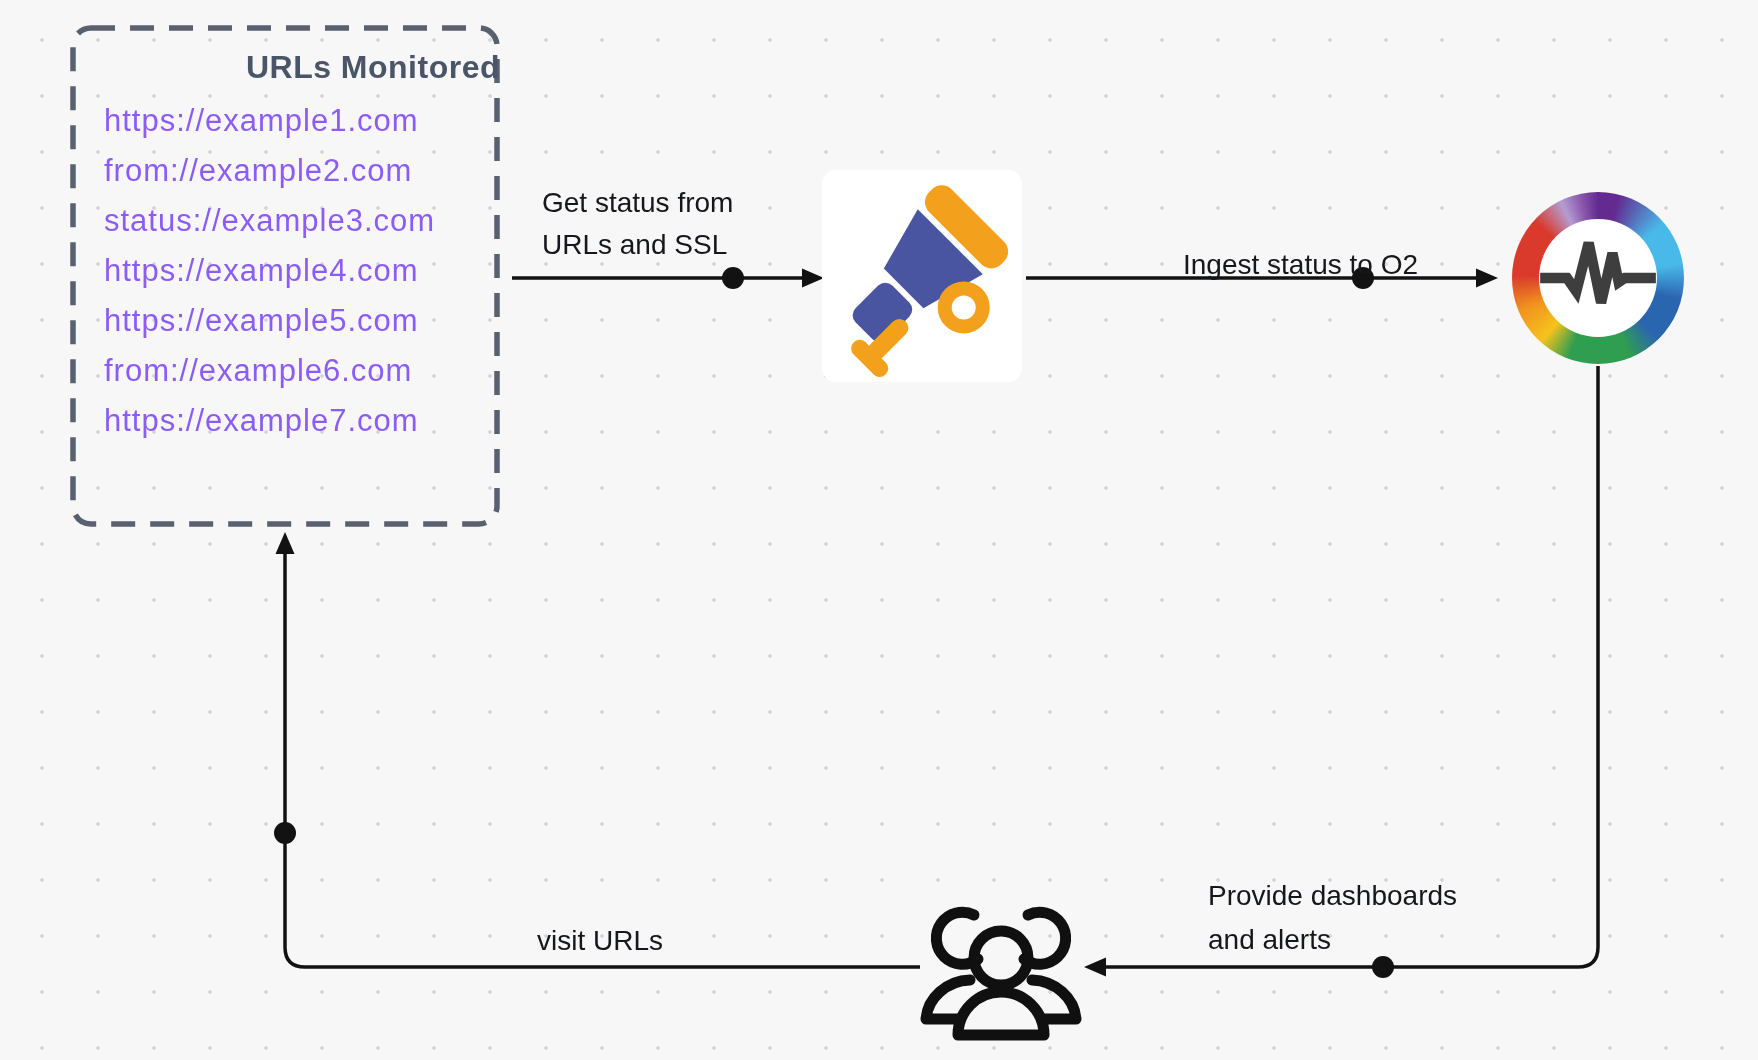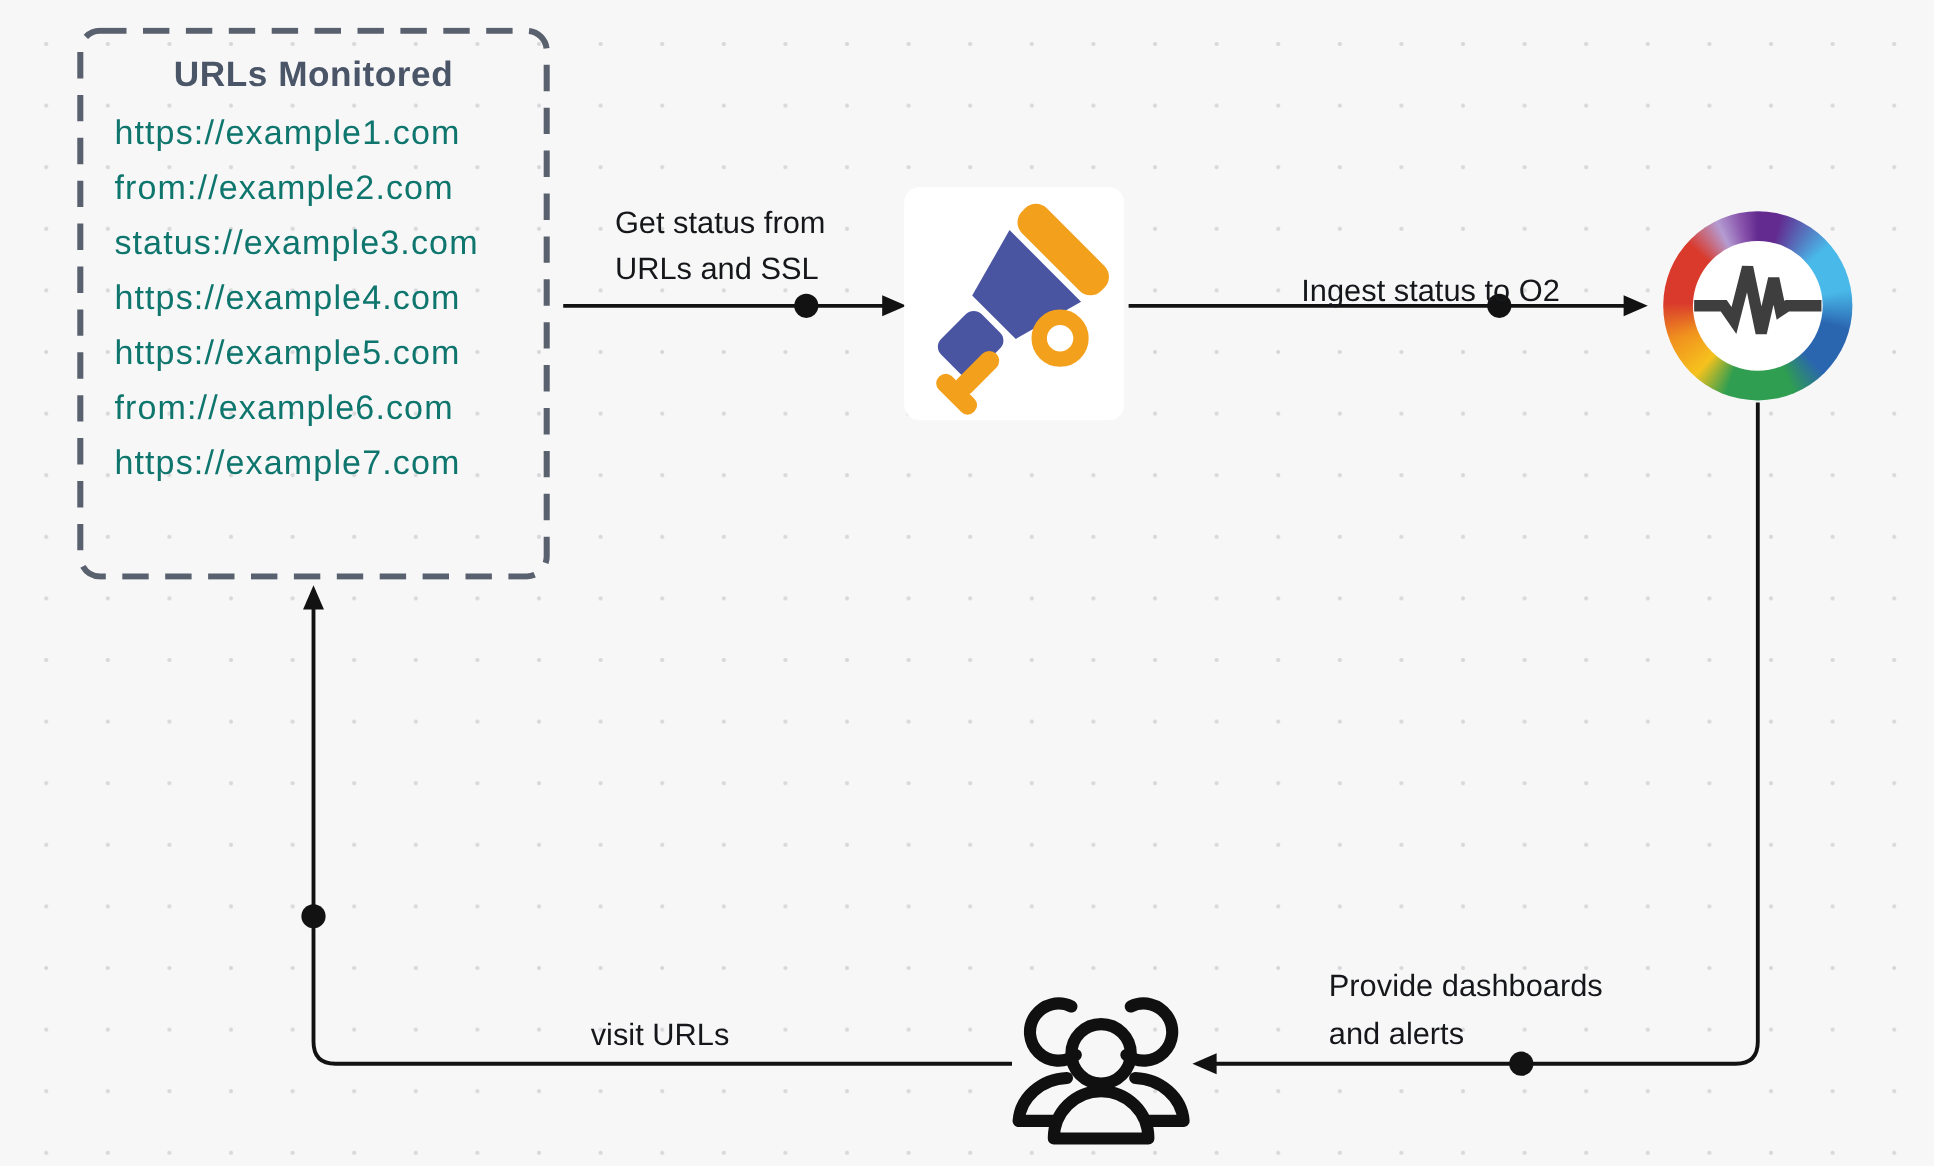--- a/index.html
+++ b/index.html
@@ -9,28 +9,28 @@
     background-image:radial-gradient(circle,#d9d9dc 1.6px,transparent 2.1px);
     background-size:56px 56px;background-position:14px 12px;
     font-family:"Liberation Sans","DejaVu Sans",sans-serif;
     color:#15171a;
   }
   .abs{position:absolute;}
   
   #url-box{left:70px;top:25px;width:430px;height:502px;}
   #url-box svg{position:absolute;left:0;top:0;}
   .box-title{
-    position:absolute;left:0;top:24px;width:100%;text-align:center;
+    position:absolute;left:0;top:24px;width:100%;text-align:right;
     font-size:32px;font-weight:700;letter-spacing:.5px;color:#4a5568;
   }
   .url-list{position:absolute;left:34px;top:71px;right:8px;}
-  .url-item{height:50px;line-height:50px;font-size:31px;letter-spacing:1px;color:#0f766e;white-space:nowrap;}
+  .url-item{height:50px;line-height:50px;font-size:31px;letter-spacing:1px;color:#8b5cf6;white-space:nowrap;}
   
   .edge-label{position:absolute;font-size:28px;line-height:42px;color:#15171a;white-space:nowrap;}
-  #label-get-status{left:542px;top:182px;margin-left:17px;}
+  #label-get-status{left:542px;top:182px;}
   #label-ingest{left:1183px;top:224px;margin-top:20px;}
   #label-provide{left:1208px;top:874px;line-height:44px;}
   #label-visit{left:517px;top:920px;margin-left:20px;}
   
   #telescope-wrap{left:822px;top:170px;width:200px;height:212px;background:#ffffff;border-radius:14px;}
   #o2-wrap{left:1512px;top:192px;width:172px;height:172px;}
   .o2-ring{
     position:absolute;left:0;top:0;width:172px;height:172px;border-radius:50%;
     background:conic-gradient(#632a90 0deg,#632a90 14deg,#49b9e9 50deg,#49b9e9 80deg,
       #2a65b0 105deg,#2a65b0 135deg,#2f9e50 158deg,#2f9e50 200deg,#f6c21d 222deg,

